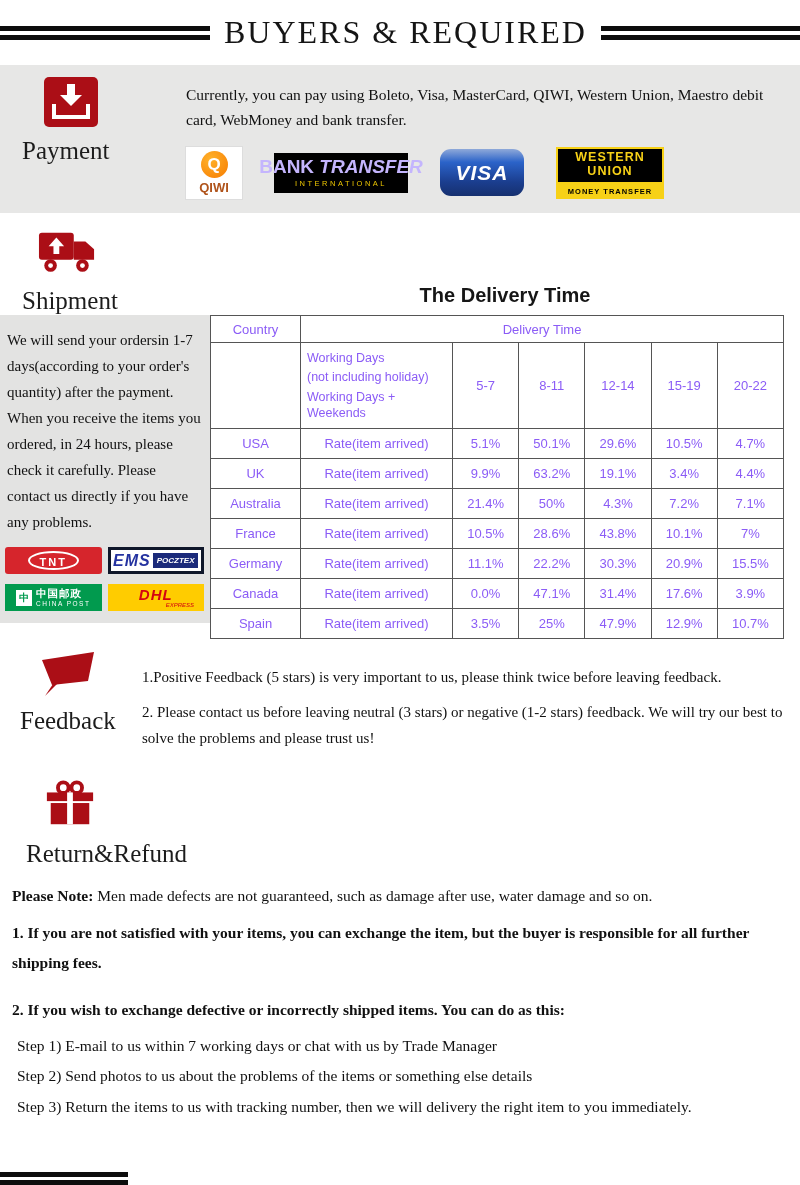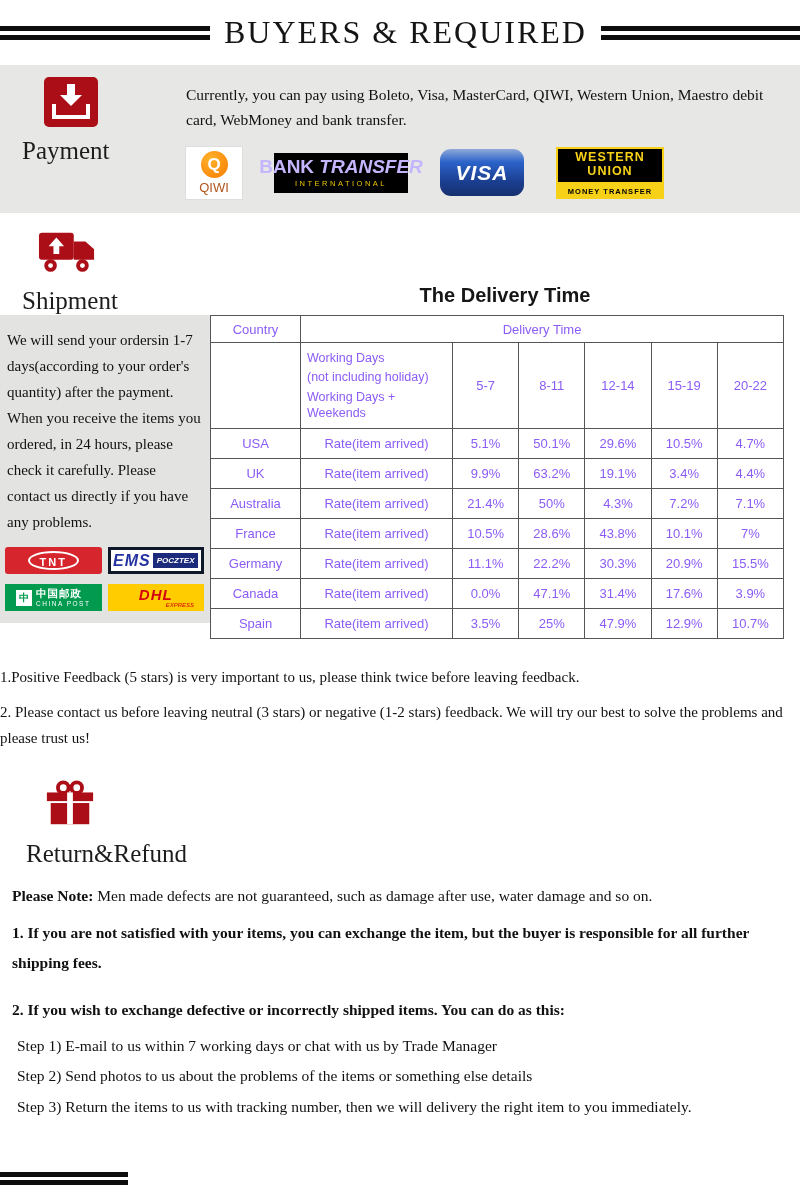--- a/index.html
+++ b/index.html
@@ -39,21 +39,21 @@
   .pay-desc { margin: 6px 0 14px; font-size: 15.5px; line-height: 1.6; padding-right: 2px; }
   .logo-row { display: flex; align-items: center; gap: 32px; }
   .logo { display: flex; flex: none; }
   
   .qiwi { width: 56px; height: 52px; background: #fff; box-shadow: 0 0 0 1px #ddd;
           flex-direction: column; align-items: center; justify-content: center; gap: 2px; }
   .qiwi-circle { width: 27px; height: 27px; border-radius: 50%;
     background: radial-gradient(circle at 35% 30%, #ffb12a, #f77c00);
     color: #fff; font-weight: bold; font-family: "Liberation Sans", sans-serif;
     font-size: 17px; line-height: 27px; text-align: center; }
-  .qiwi-label { color: #b0541c; font-weight: normal; font-size: 13px; font-family: "Liberation Sans", sans-serif; }
+  .qiwi-label { color: #b0541c; font-weight: bold; font-size: 13px; font-family: "Liberation Sans", sans-serif; }
   
   .btf { width: 134px; height: 40px; background: #000; flex-direction: column;
          align-items: center; justify-content: center; font-family: "Liberation Sans", sans-serif; }
   .btf-l1 { color: #c4b5fd; font-size: 19px; line-height: 1; white-space: nowrap; }
   .btf-l1 .b1 { font-weight: bold; }
   .btf-l1 .b2 { font-weight: bold; font-style: italic; }
   .btf-l2 { color: #ecc500; font-size: 7.5px; letter-spacing: 2.5px; margin-top: 3px; }
   
   .visa { width: 84px; height: 47px; border-radius: 11px;
     background: linear-gradient(180deg, #8fa9d9 0%, #2b63c9 28%, #1b3e8f 70%, #16306f 100%);
@@ -319,20 +319,29 @@
               <td>47.9%</td>
               <td>12.9%</td>
               <td>10.7%</td>
             </tr>
           </tbody>
       </table>
     </div>
   </section>
 
   <section class="feedback">
+    <div class="fb-label">
+      <span class="icon-wrap">
+        <svg width="58" height="46" viewBox="0 0 58 46">
+          <polygon points="4,9 56,1 50,30 14,34" fill="#ab0e16"></polygon>
+          <polygon points="15,33 7,45 20,32" fill="#ab0e16"></polygon>
+        </svg>
+      </span>
+      <div class="sec-title">Feedback</div>
+    </div>
     <div class="fb-right">
       <p class="fb-p1">1.Positive Feedback (5 stars) is very important to us, please think twice before leaving feedback.</p>
       <p class="fb-p2">2. Please contact us before leaving neutral (3 stars) or negative  (1-2 stars) feedback. We will try our best to solve the problems and please trust us!</p>
     </div>
   </section>
 
   <section class="returns">
     <div class="rt-label">
       <span class="icon-wrap">
         <svg width="52" height="52" viewBox="0 0 54 52">

